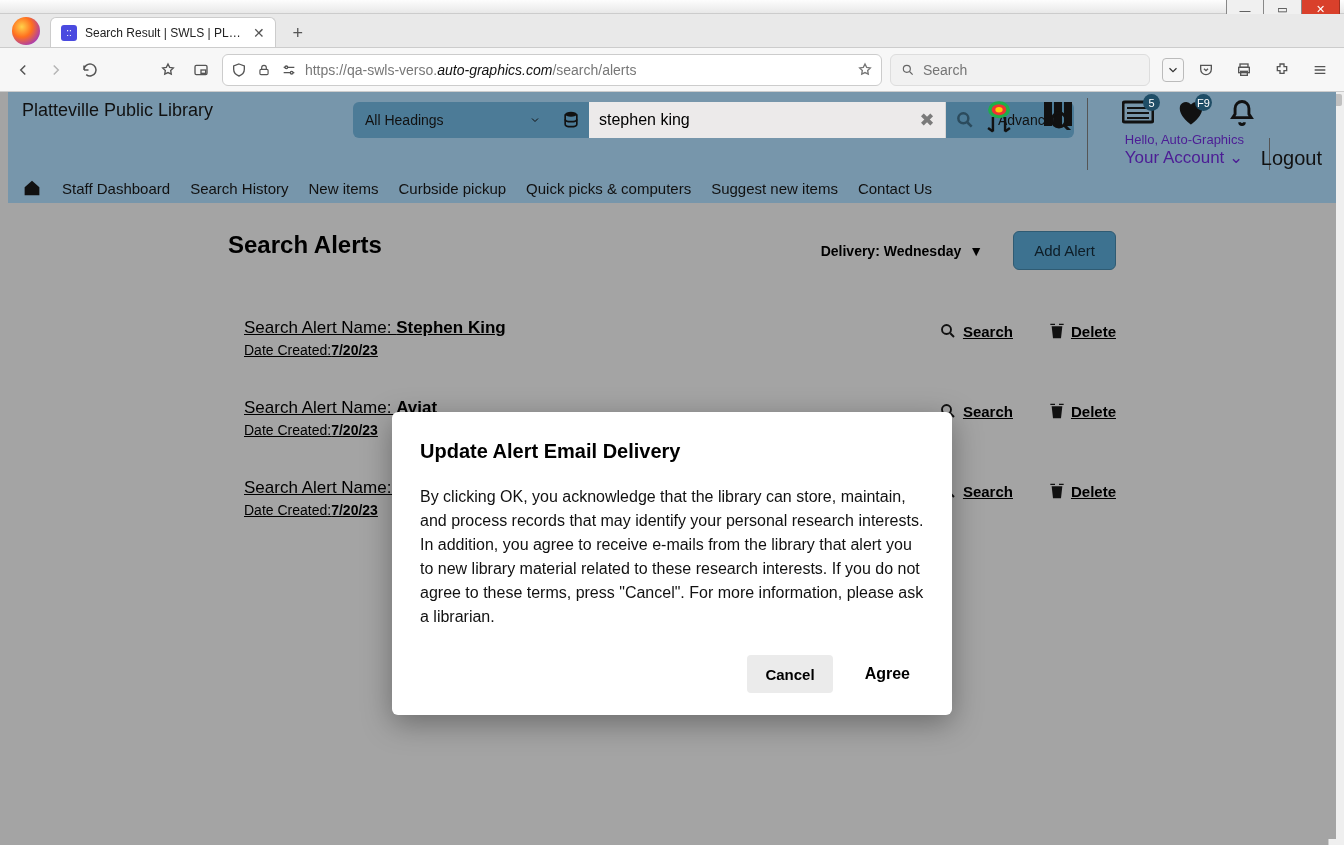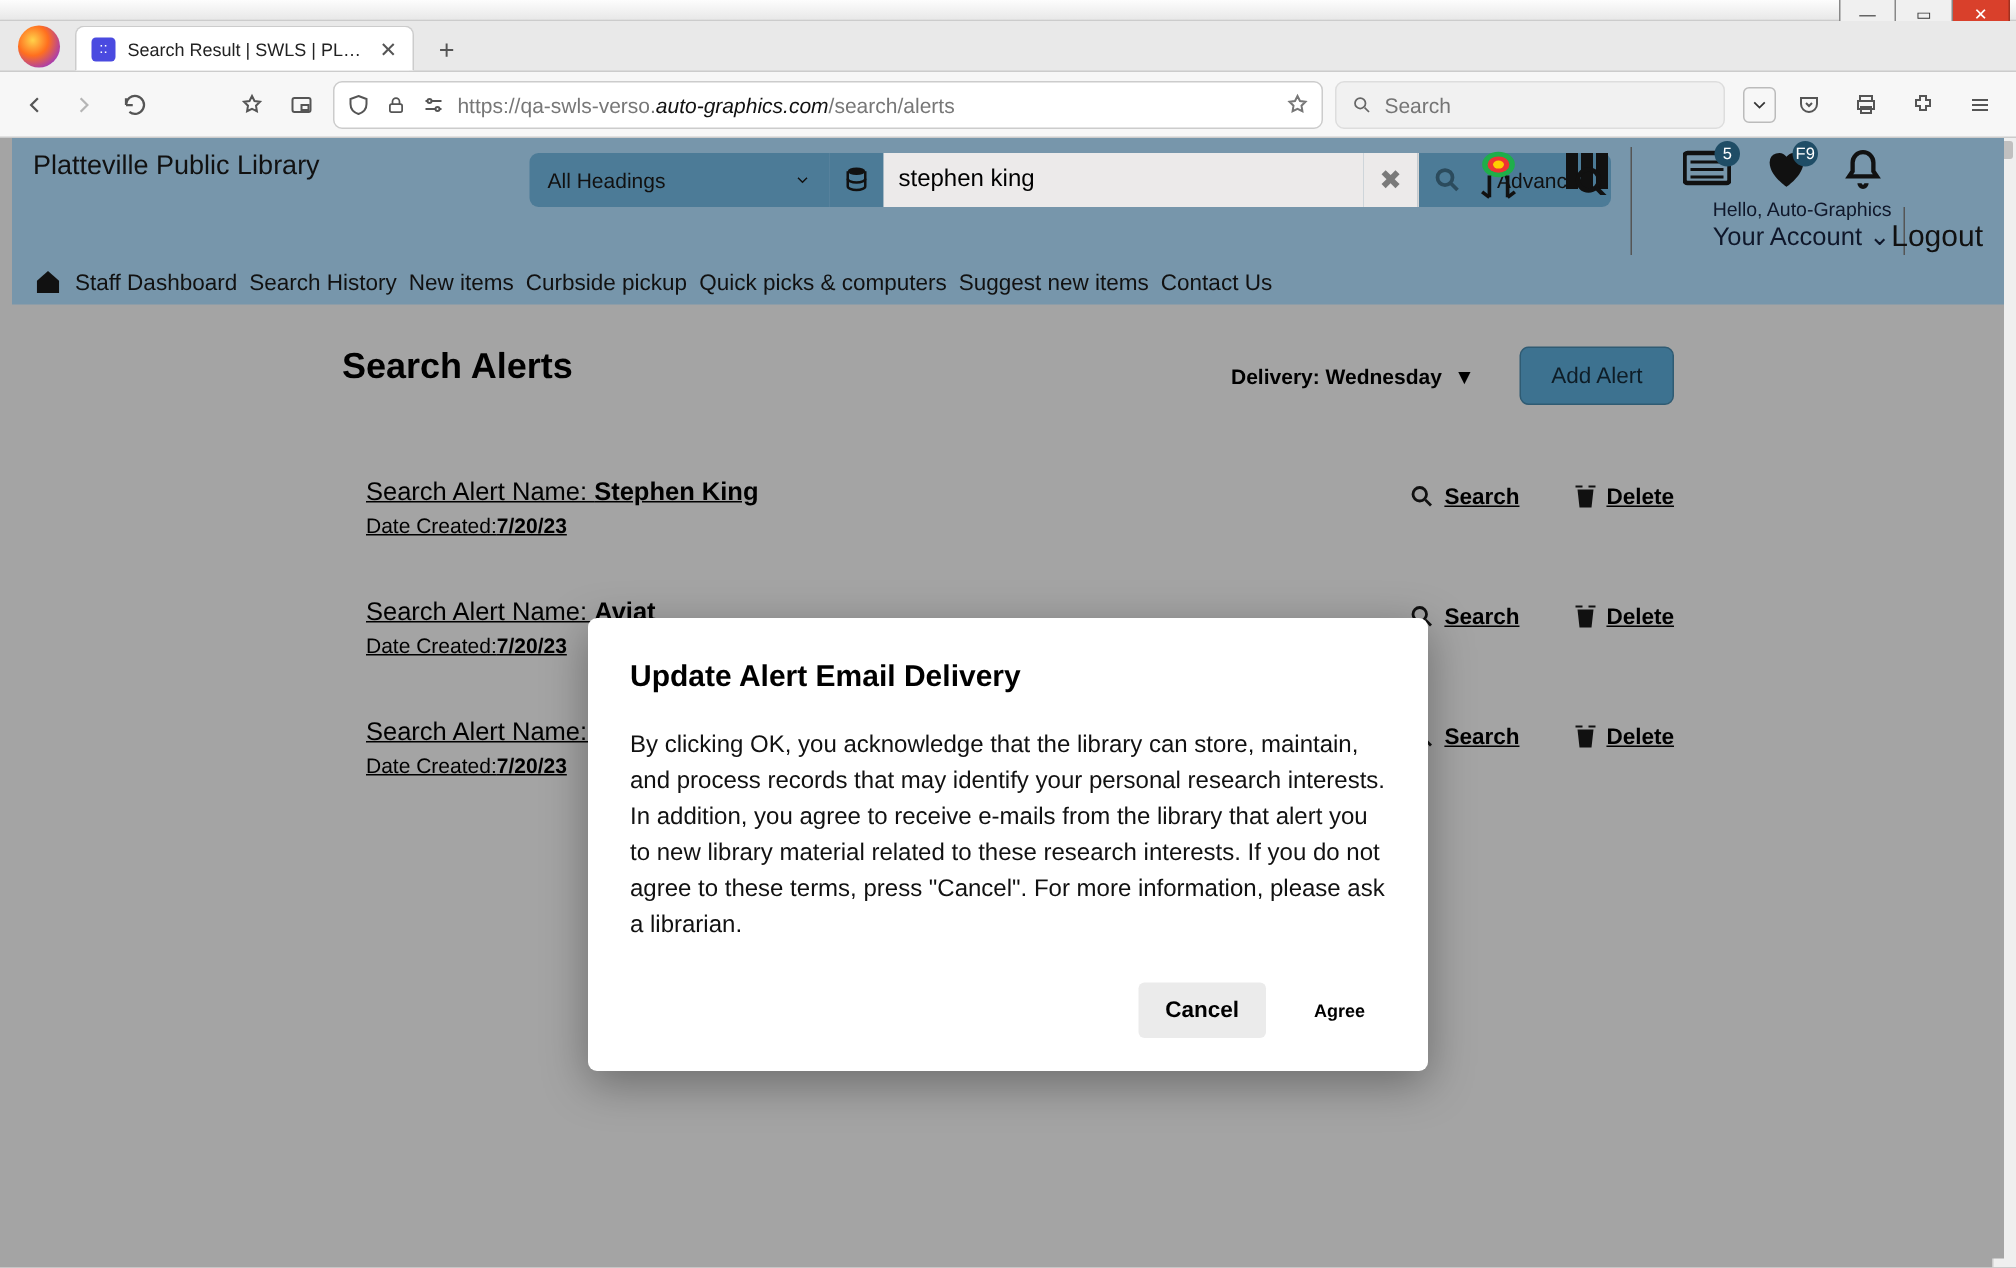--- a/index.html
+++ b/index.html
@@ -48,27 +48,27 @@
   .lib-search-input{width:320px;height:36px;background:#eceaea;border:none;padding:0 10px;font-size:16px;outline:none;}
   .lib-clear{width:36px;height:36px;background:#eceaea;display:flex;align-items:center;justify-content:center;color:#7a7a7a;font-size:18px;}
   .lib-divider{width:1px;height:36px;background:#d6d4d4;}
   .lib-go{width:38px;height:36px;background:#4c7b97;display:flex;align-items:center;justify-content:center;}
   .lib-adv{height:36px;background:#4c7b97;border-radius:0 6px 6px 0;display:flex;align-items:center;padding:0 14px;color:#111;}
 
   .lib-icons{position:absolute; right:260px; top:8px; display:flex; gap:28px; align-items:flex-start;}
   .icon-slot{position:relative;}
   .badge{position:absolute;top:-4px;right:-6px;background:#1f4d66;color:#fff;border-radius:50%;width:17px;height:17px;font-size:11px;display:flex;align-items:center;justify-content:center;}
 
-  .account-area{position:absolute; right:75px; top:40px; font-size:13px; color:#0f172a;}
+  .account-area{position:absolute; right:92px; top:40px; font-size:13px; color:#4c1d95;}
   .account-area .your{font-size:17px;}
   .logout{position:absolute; right:14px; top:55px; font-size:20px;}
   .acct-divider{position:absolute; right:66px; top:46px; width:1px; height:32px; background:#555;}
   .icon-divider{position:absolute; right:248px; top:6px; width:1px; height:72px; background:#555;}
 
-  .lib-nav{position:absolute;left:14px;bottom:6px;display:flex;gap:8px;align-items:flex-end;font-size:15px;}
+  .lib-nav{position:absolute;left:14px;bottom:6px;display:flex;gap:20px;align-items:flex-end;font-size:15px;}
   .lib-nav a{color:#111;text-decoration:none;}
 
   
   .content{padding:28px 220px 0 220px;}
   .sa-title{font-size:24px;font-weight:700;}
   .top-row{display:flex;justify-content:space-between;align-items:flex-start;}
   .delivery{font-weight:600;display:flex;align-items:center;gap:8px;}
   .add-alert-btn{background:#3d7290;color:#0e1d27;border:1px solid #2f5b73;padding:10px 20px;border-radius:6px;font-size:15px;font-weight:500;}
   .right-controls{display:flex;gap:30px;align-items:center;}
 
@@ -80,21 +80,21 @@
   .row-actions{display:flex;gap:36px;margin-top:4px;}
   .row-action{display:flex;align-items:center;gap:6px;font-weight:700;font-size:15px;}
 
   
   .modal-overlay{position:absolute;inset:0;background:rgba(90,90,90,0.0);}
   .modal{position:absolute;left:50%;top:320px;transform:translateX(-50%);width:560px;background:#fff;border-radius:6px;box-shadow:0 8px 30px rgba(0,0,0,.35);padding:28px 28px 22px 28px;}
   .modal h2{font-size:20px;font-weight:700;margin-bottom:22px;}
   .modal p{font-size:16px;line-height:1.5;color:#111;}
   .modal-actions{display:flex;justify-content:flex-end;gap:18px;margin-top:26px;}
   .btn-cancel{background:#ebebeb;border:none;padding:10px 18px;border-radius:4px;font-size:15px;font-weight:600;}
-  .btn-agree{background:transparent;border:none;padding:10px 14px;font-size:12px;font-weight:700;}
+  .btn-agree{background:transparent;border:none;padding:10px 14px;font-size:16px;font-weight:700;}
 
   
   svg{display:block;}
 </style>
 </head>
 <body>
 
 <div class="win-titlebar">
   <div class="win-controls">
     <div class="win-btn">—</div>

